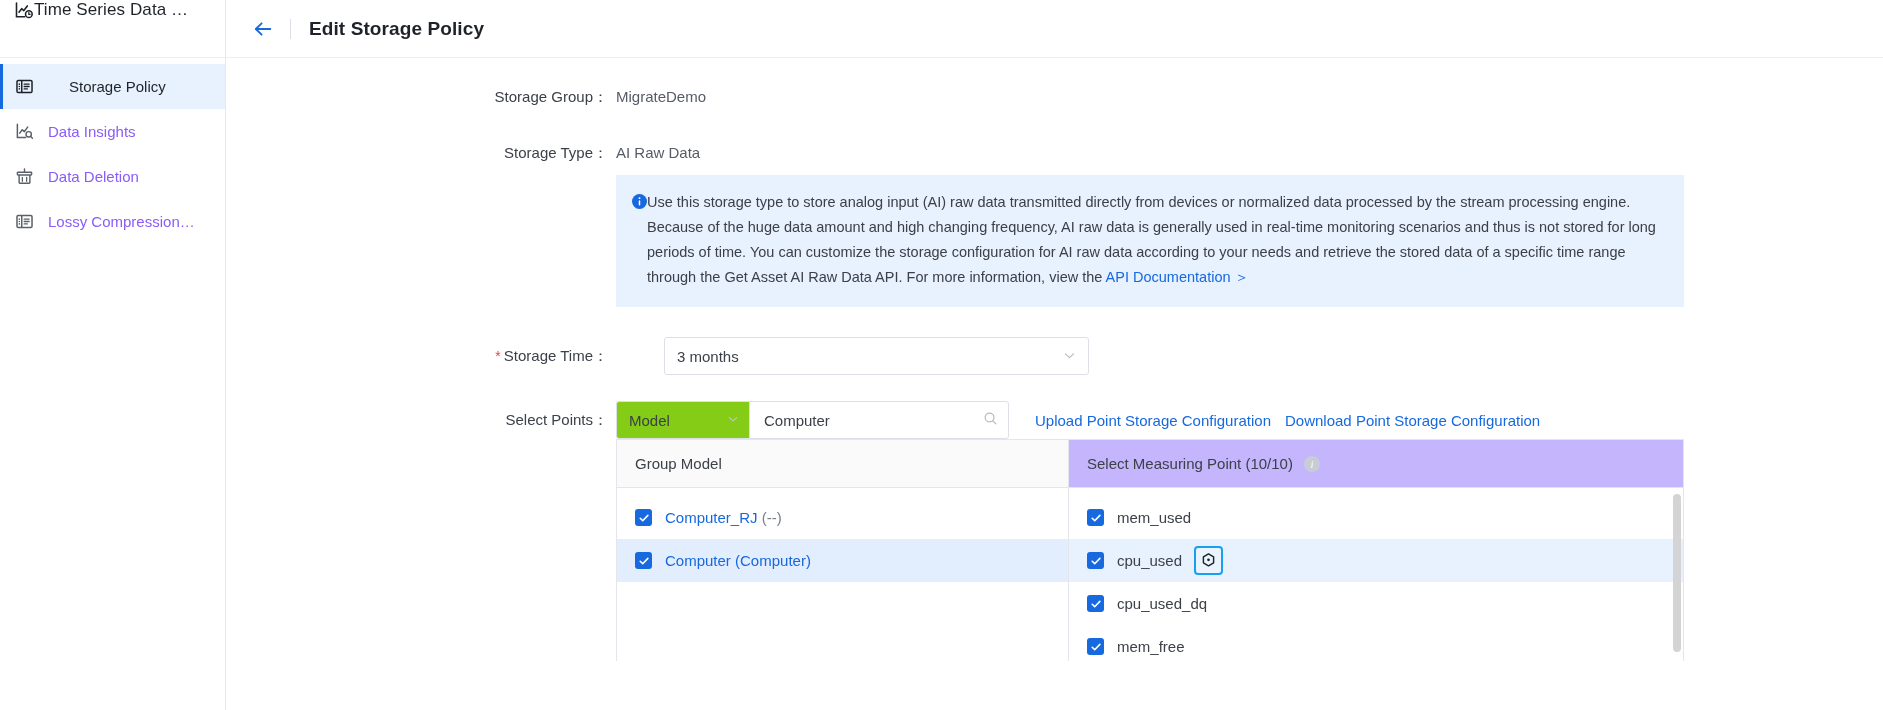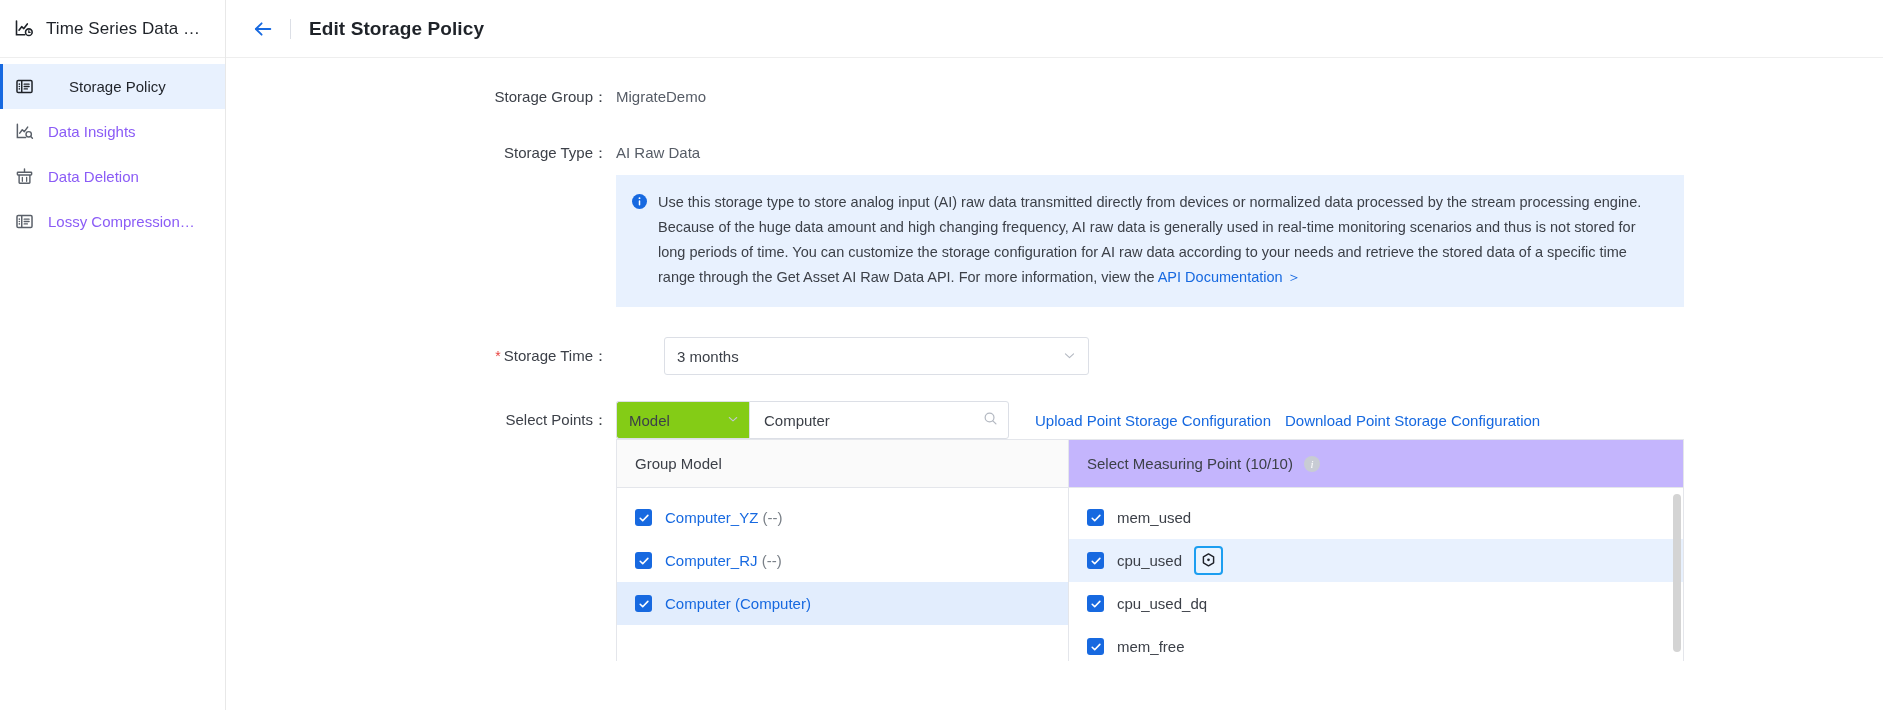--- a/index.html
+++ b/index.html
@@ -25,24 +25,24 @@
     height: 710px;
     background: #ffffff;
     border-right: 1px solid #e8e8e8;
     display: flex;
     flex-direction: column;
   }
   .brand {
     height: 58px;
     min-height: 58px;
     display: flex;
-    align-items: center;
+    align-items: flex-start;
     padding-left: 14px;
     border-bottom: 1px solid #eeeeee;
-    gap: 12px;
+    gap: 0;
   }
   .brand-title {
     font-size: 17px;
     color: #1f2329;
     letter-spacing: .1px;
     white-space: nowrap;
     overflow: hidden;
   }
   .nav { padding-top: 6px; }
   .nav-item {
@@ -145,21 +145,20 @@
   .row-storage-type { margin-top: 37px; }
 
   
   .banner {
     margin-top: 12px;
     margin-left: 390px;
     width: 1068px;
     background: #e8f1fe;
     padding: 15px 18px 17px 16px;
     display: flex;
-    gap: 11px;
     align-items: flex-start;
   }
   .banner-icon {
     flex: 0 0 15px;
     margin-top: 4px;
   }
   .banner-text {
     font-size: 14.5px;
     line-height: 25px;
     color: #3c4048;
@@ -529,28 +528,20 @@
           <div class="th-right">
             <span>Select Measuring Point (10/10)</span>
             <span class="info-dot">i</span>
           </div>
         </div>
 
         <div class="tbody">
 
           <div class="col-left">
 
-            <div class="lrow">
-              <span class="cb">
-                <svg width="12" height="12" viewBox="0 0 14 14" fill="none">
-                  <path d="M2.6 7.3l2.9 2.9 6-6.3" stroke="#fff" stroke-width="1.9" stroke-linecap="round" stroke-linejoin="round"></path>
-                </svg>
-              </span>
-              <span class="lrow-label"><span>Computer_YZ</span> <span class="muted">(--)</span></span>
-            </div>
 
             <div class="lrow">
               <span class="cb">
                 <svg width="12" height="12" viewBox="0 0 14 14" fill="none">
                   <path d="M2.6 7.3l2.9 2.9 6-6.3" stroke="#fff" stroke-width="1.9" stroke-linecap="round" stroke-linejoin="round"></path>
                 </svg>
               </span>
               <span class="lrow-label"><span>Computer_RJ</span> <span class="muted">(--)</span></span>
             </div>
 

